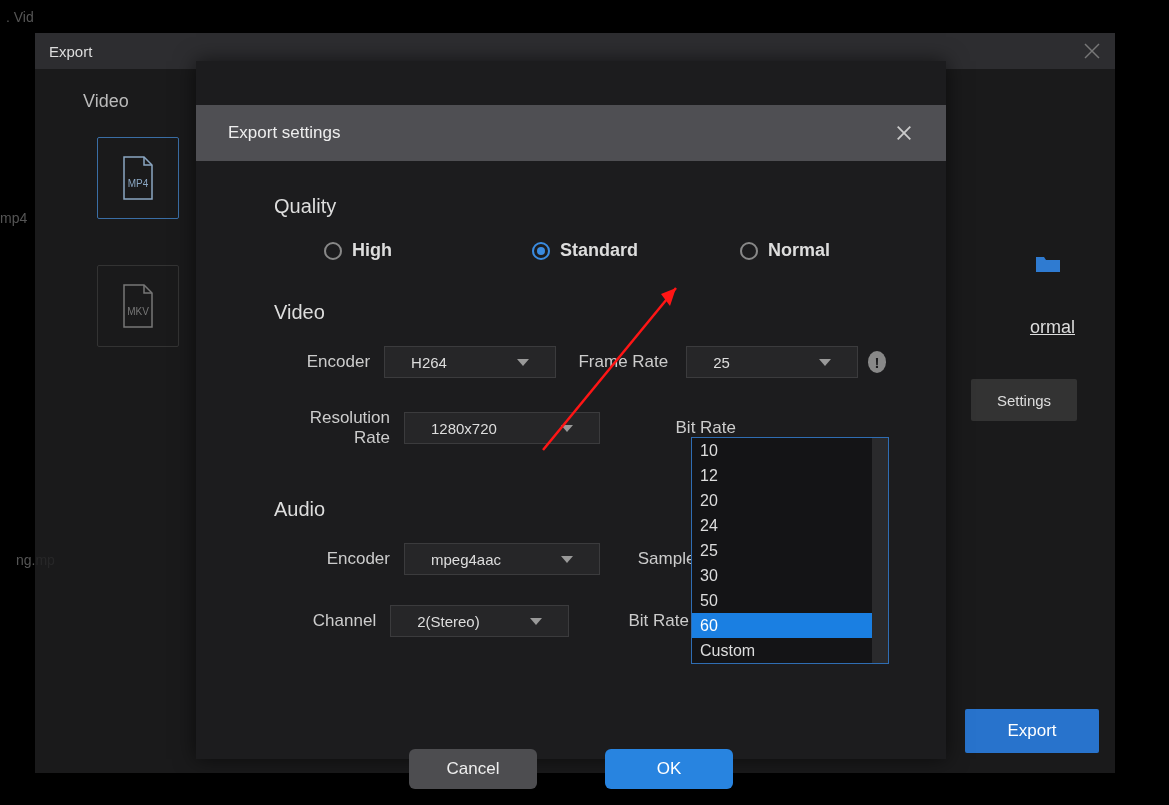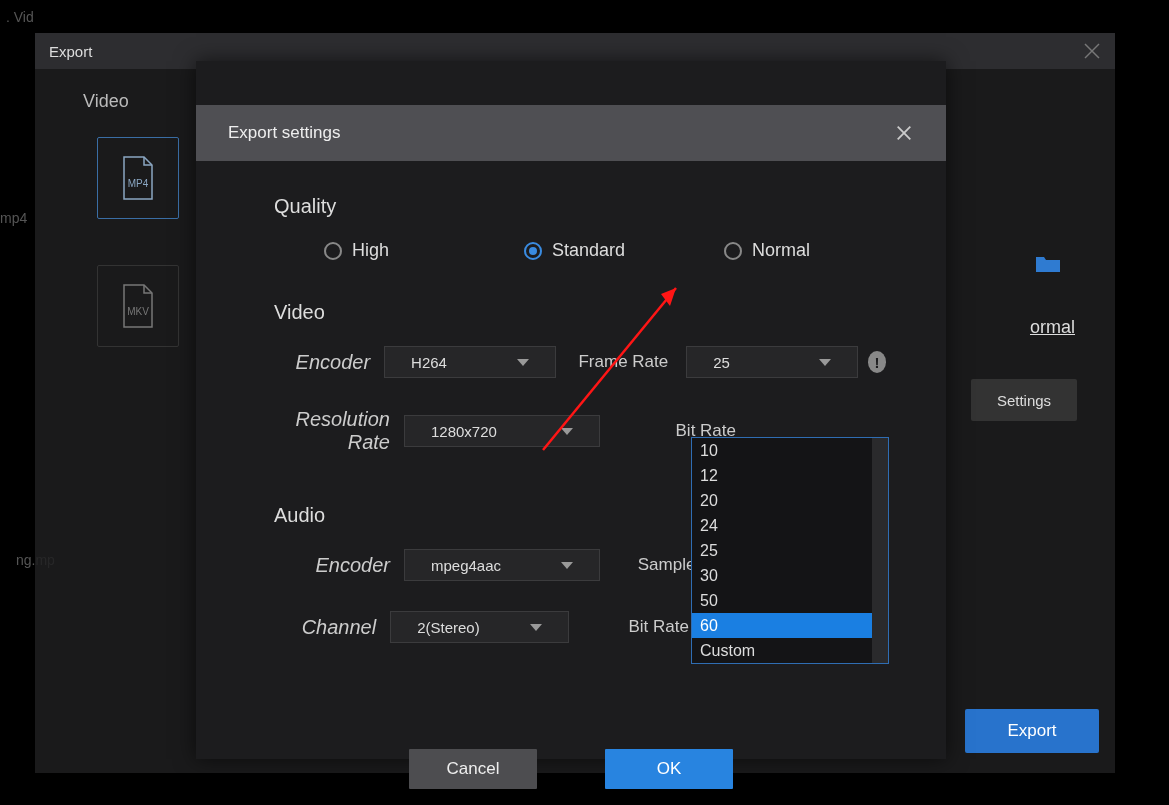--- a/index.html
+++ b/index.html
@@ -74,31 +74,31 @@
     display:flex; align-items:center; justify-content:center;
   }
   .titlebar2 .close svg { stroke:#ccc; }
 
   .settings-body { padding: 34px 60px 0 78px; position:relative; height:calc(100% - 40px); }
 
   .section-title { font-size:20px; color:#ddd; margin-bottom:22px; }
   .section-title.video { margin-top:40px; }
   .section-title.audio { margin-top:50px; }
 
-  .radio-row { display:flex; gap:0; margin-left:50px; }
+  .radio-row { display:flex; gap:8px; margin-left:50px;font-weight:bold; }
   .radio-item { display:flex; align-items:center; gap:10px; font-size:18px; color:#ddd; width:200px; cursor:pointer; }
   .radio {
     width:18px; height:18px; border:2px solid #888; border-radius:50%;
     display:flex; align-items:center; justify-content:center;
   }
   .radio.selected { border-color:#3a8be0; }
   .radio.selected::after { content:""; width:8px; height:8px; background:#3a8be0; border-radius:50%; }
 
   .form-row { display:flex; align-items:center; margin-bottom:30px; }
-  .lbl { width:142px; text-align:right; padding-right:14px; font-size:20px; color:#ccc;font-style:italic; }
+  .lbl { width:142px; text-align:right; padding-right:14px; font-size:17px; color:#ccc; }
   .lbl.narrow { width:130px; }
   .lbl2 { width:128px; text-align:right; padding-right:18px; font-size:17px; color:#ccc; }
 
   .select {
     width:196px; height:32px; background:#262628; border:1px solid #3b3b3d;
     color:#ddd; font-size:15px; padding:0 26px;
     display:flex; align-items:center; justify-content:space-between;
     cursor:pointer; position:relative;
   }
   .select .caret { border-left:6px solid transparent; border-right:6px solid transparent; border-top:7px solid #999; }
@@ -121,21 +121,21 @@
   .dropdown-list .scroll-arrow { position:absolute; right:-14px; width:12px; height:10px; }
   .dropdown-list .scroll-arrow.up { top:3px; border-left:5px solid transparent; border-right:5px solid transparent; border-bottom:6px solid #999; }
   .dropdown-list .scroll-arrow.down { bottom:3px; border-left:5px solid transparent; border-right:5px solid transparent; border-top:6px solid #999; }
 
   .buttons-row {
     position:absolute; bottom:30px; left:0; width:100%;
     display:flex; justify-content:center; gap:68px;
   }
   .btn {
     width:128px; height:40px; display:flex; align-items:center; justify-content:center;
-    font-size:17px; cursor:pointer; border-radius:1px;
+    font-size:17px; cursor:pointer; border-radius:6px;
   }
   .btn.cancel { background:#4d4d50; color:#eee; }
   .btn.ok { background:#2884e0; color:#fff; }
 
   
   .arrow-anno { position:absolute; left:528px; top:270px; z-index:40; pointer-events:none; }
 
   
   .outer-close { width:18px; height:18px; }
   .outer-close svg { stroke:#777; }

